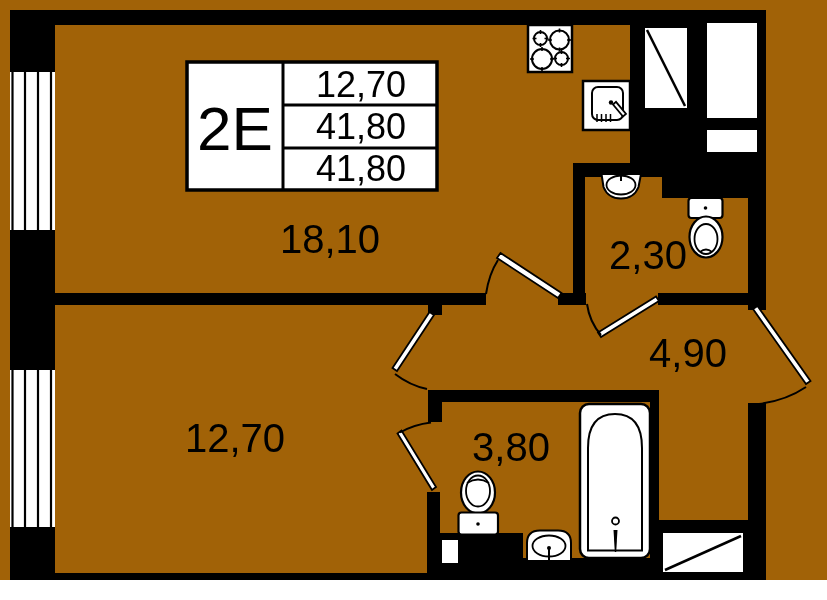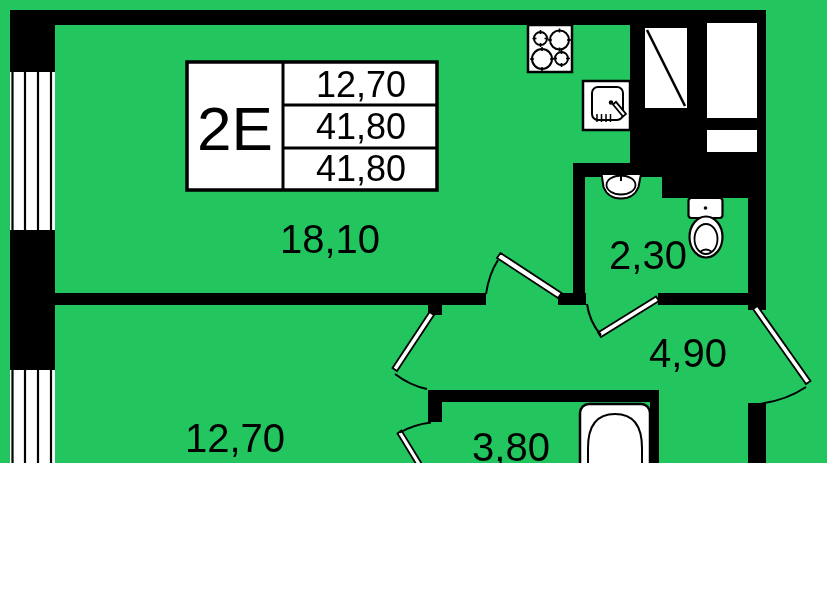--- a/index.html
+++ b/index.html
@@ -1,16 +1,16 @@
 <!DOCTYPE html>
 <html><head>
 <meta charset="utf-8">
 <style>
   html,body{margin:0;padding:0;background:#fff;}
-  .stage{position:relative;width:827px;height:463px;background:#22c55e;overflow:hidden;}
+  .stage{position:relative;width:827px;height:580px;background:#a16207;overflow:hidden;}
   svg{display:block;}
   text{font-family:"Liberation Sans","DejaVu Sans",sans-serif;fill:#000;}
   .lbl{font-size:40px;text-anchor:middle;}
   .big{font-size:62px;text-anchor:middle;}
   .num{font-size:36px;text-anchor:middle;}
   .wall{fill:#000;stroke:none;}
   .hole{fill:#fff;stroke:none;}
   .fix{fill:#fff;stroke:#000;}
   .ln{fill:none;stroke:#000;}
   .leaf{fill:#fff;stroke:#000;stroke-width:1.8;}

